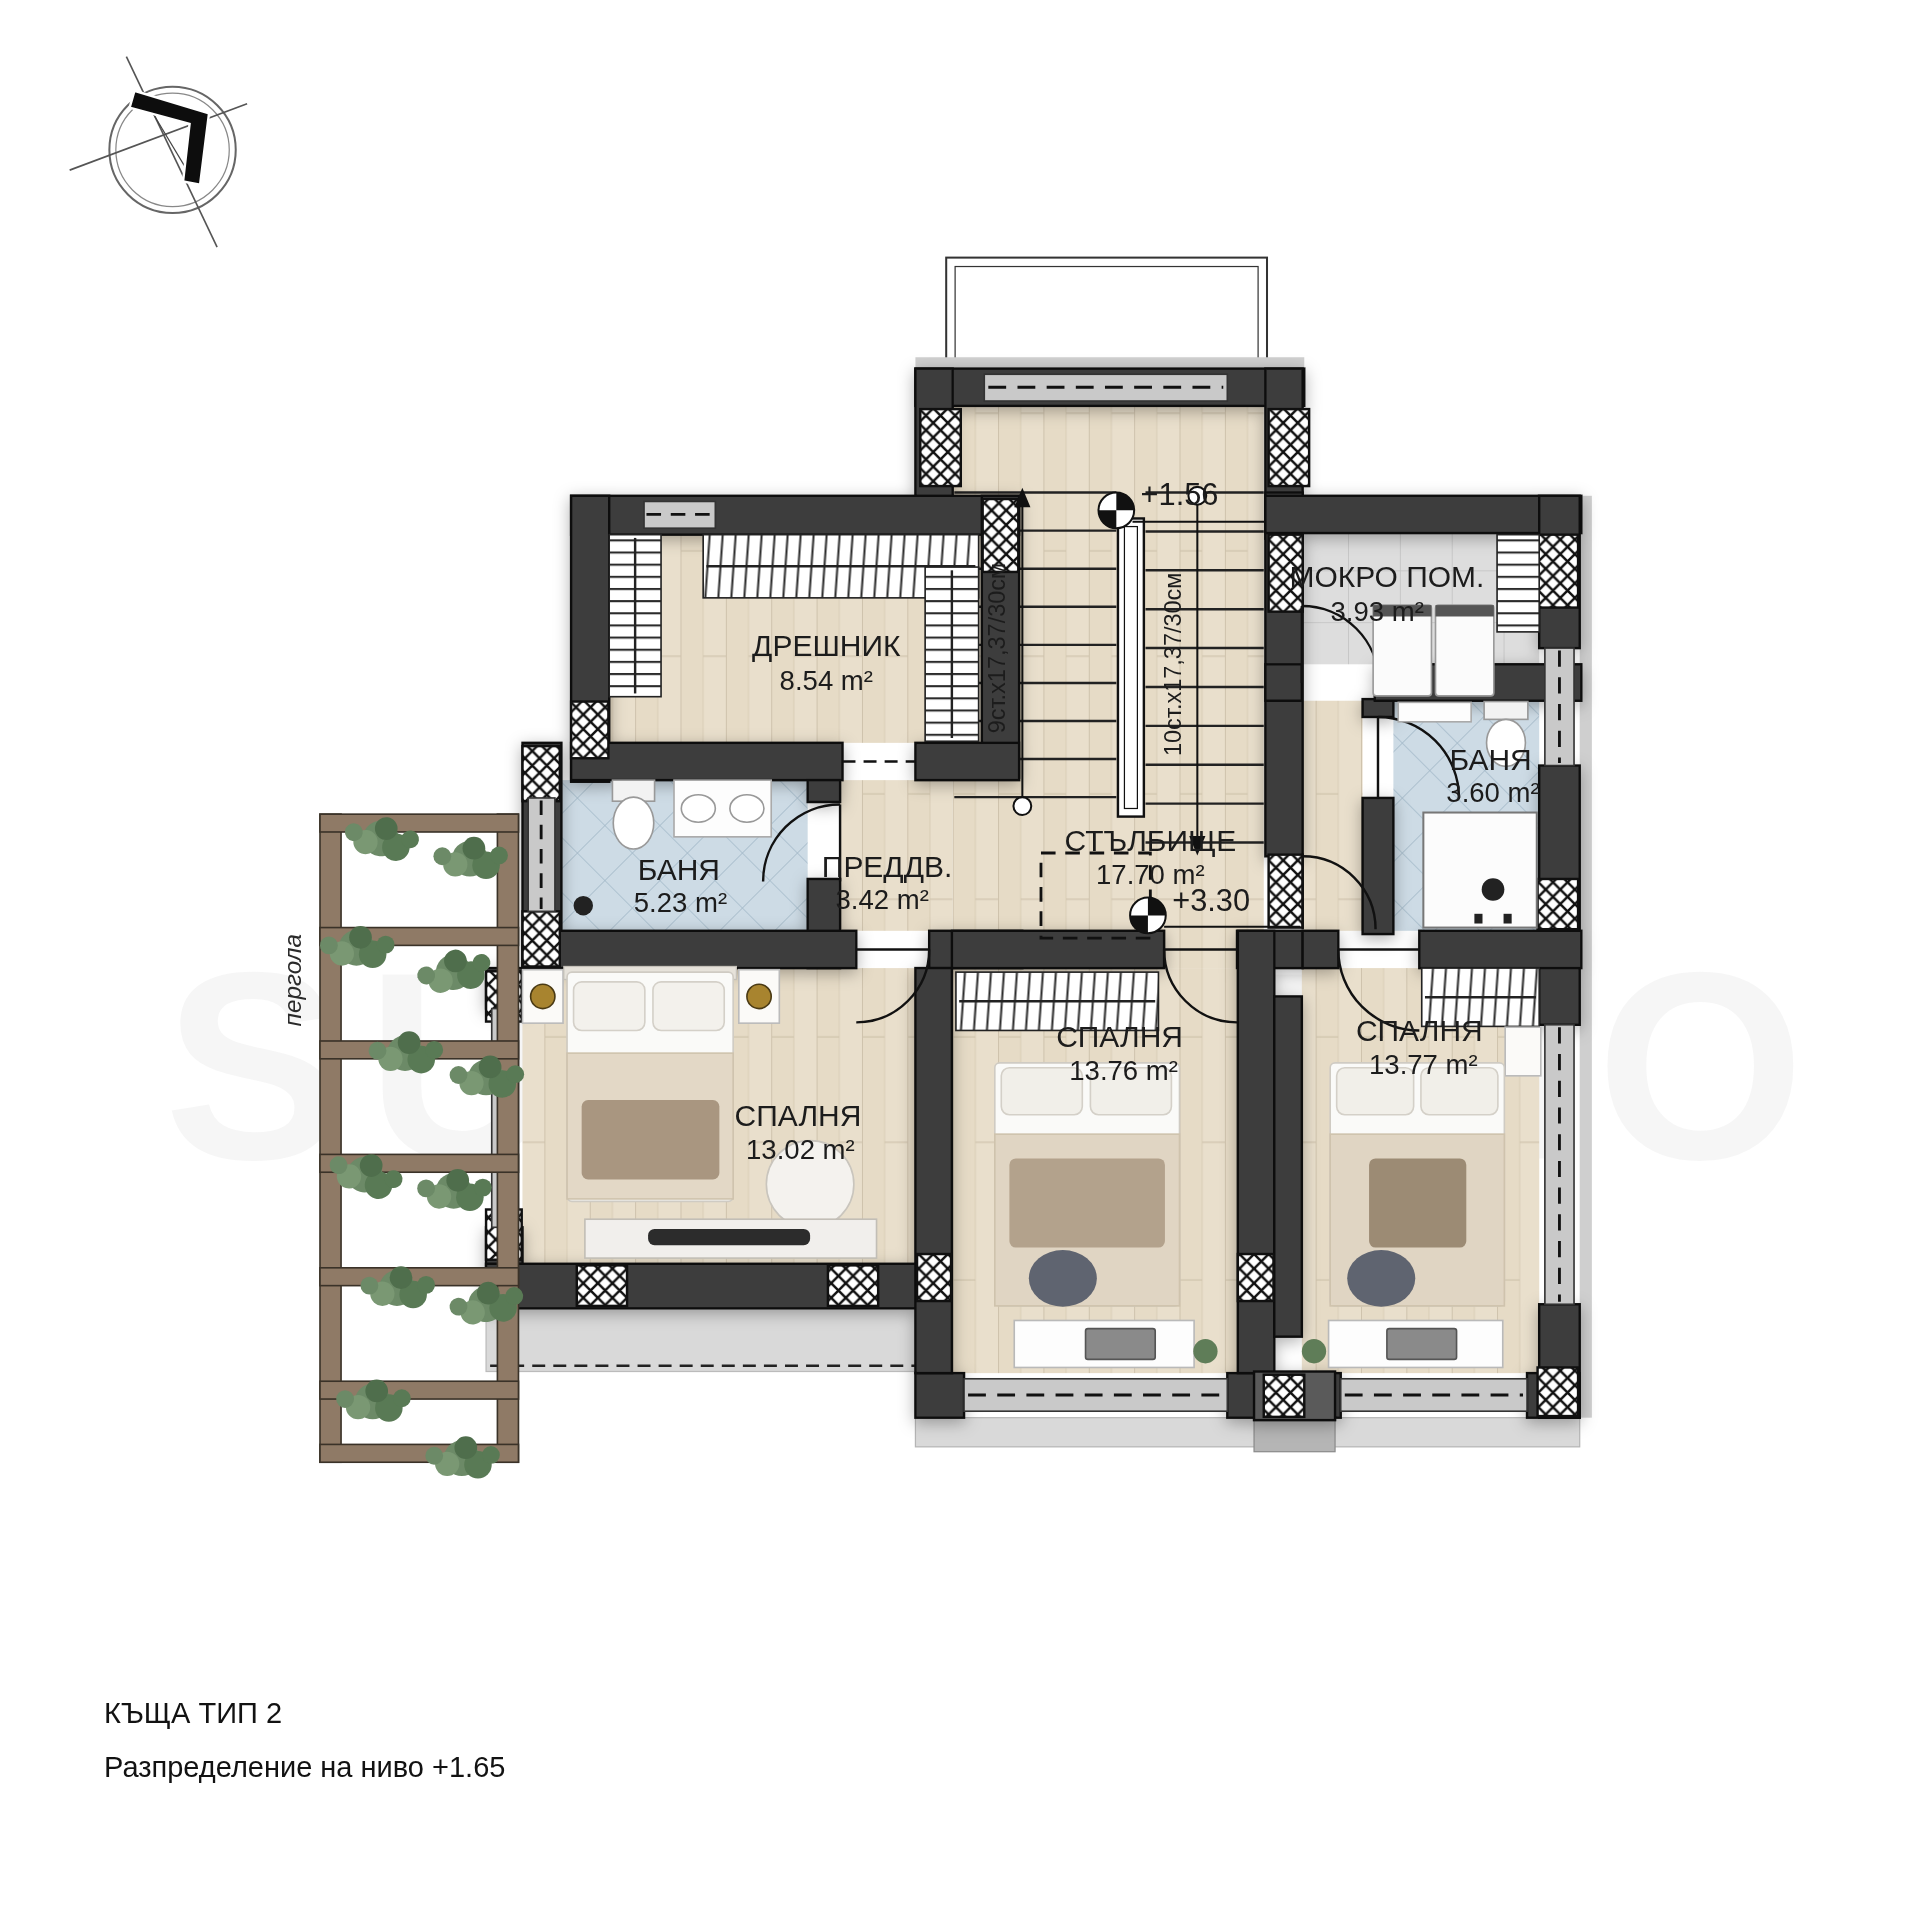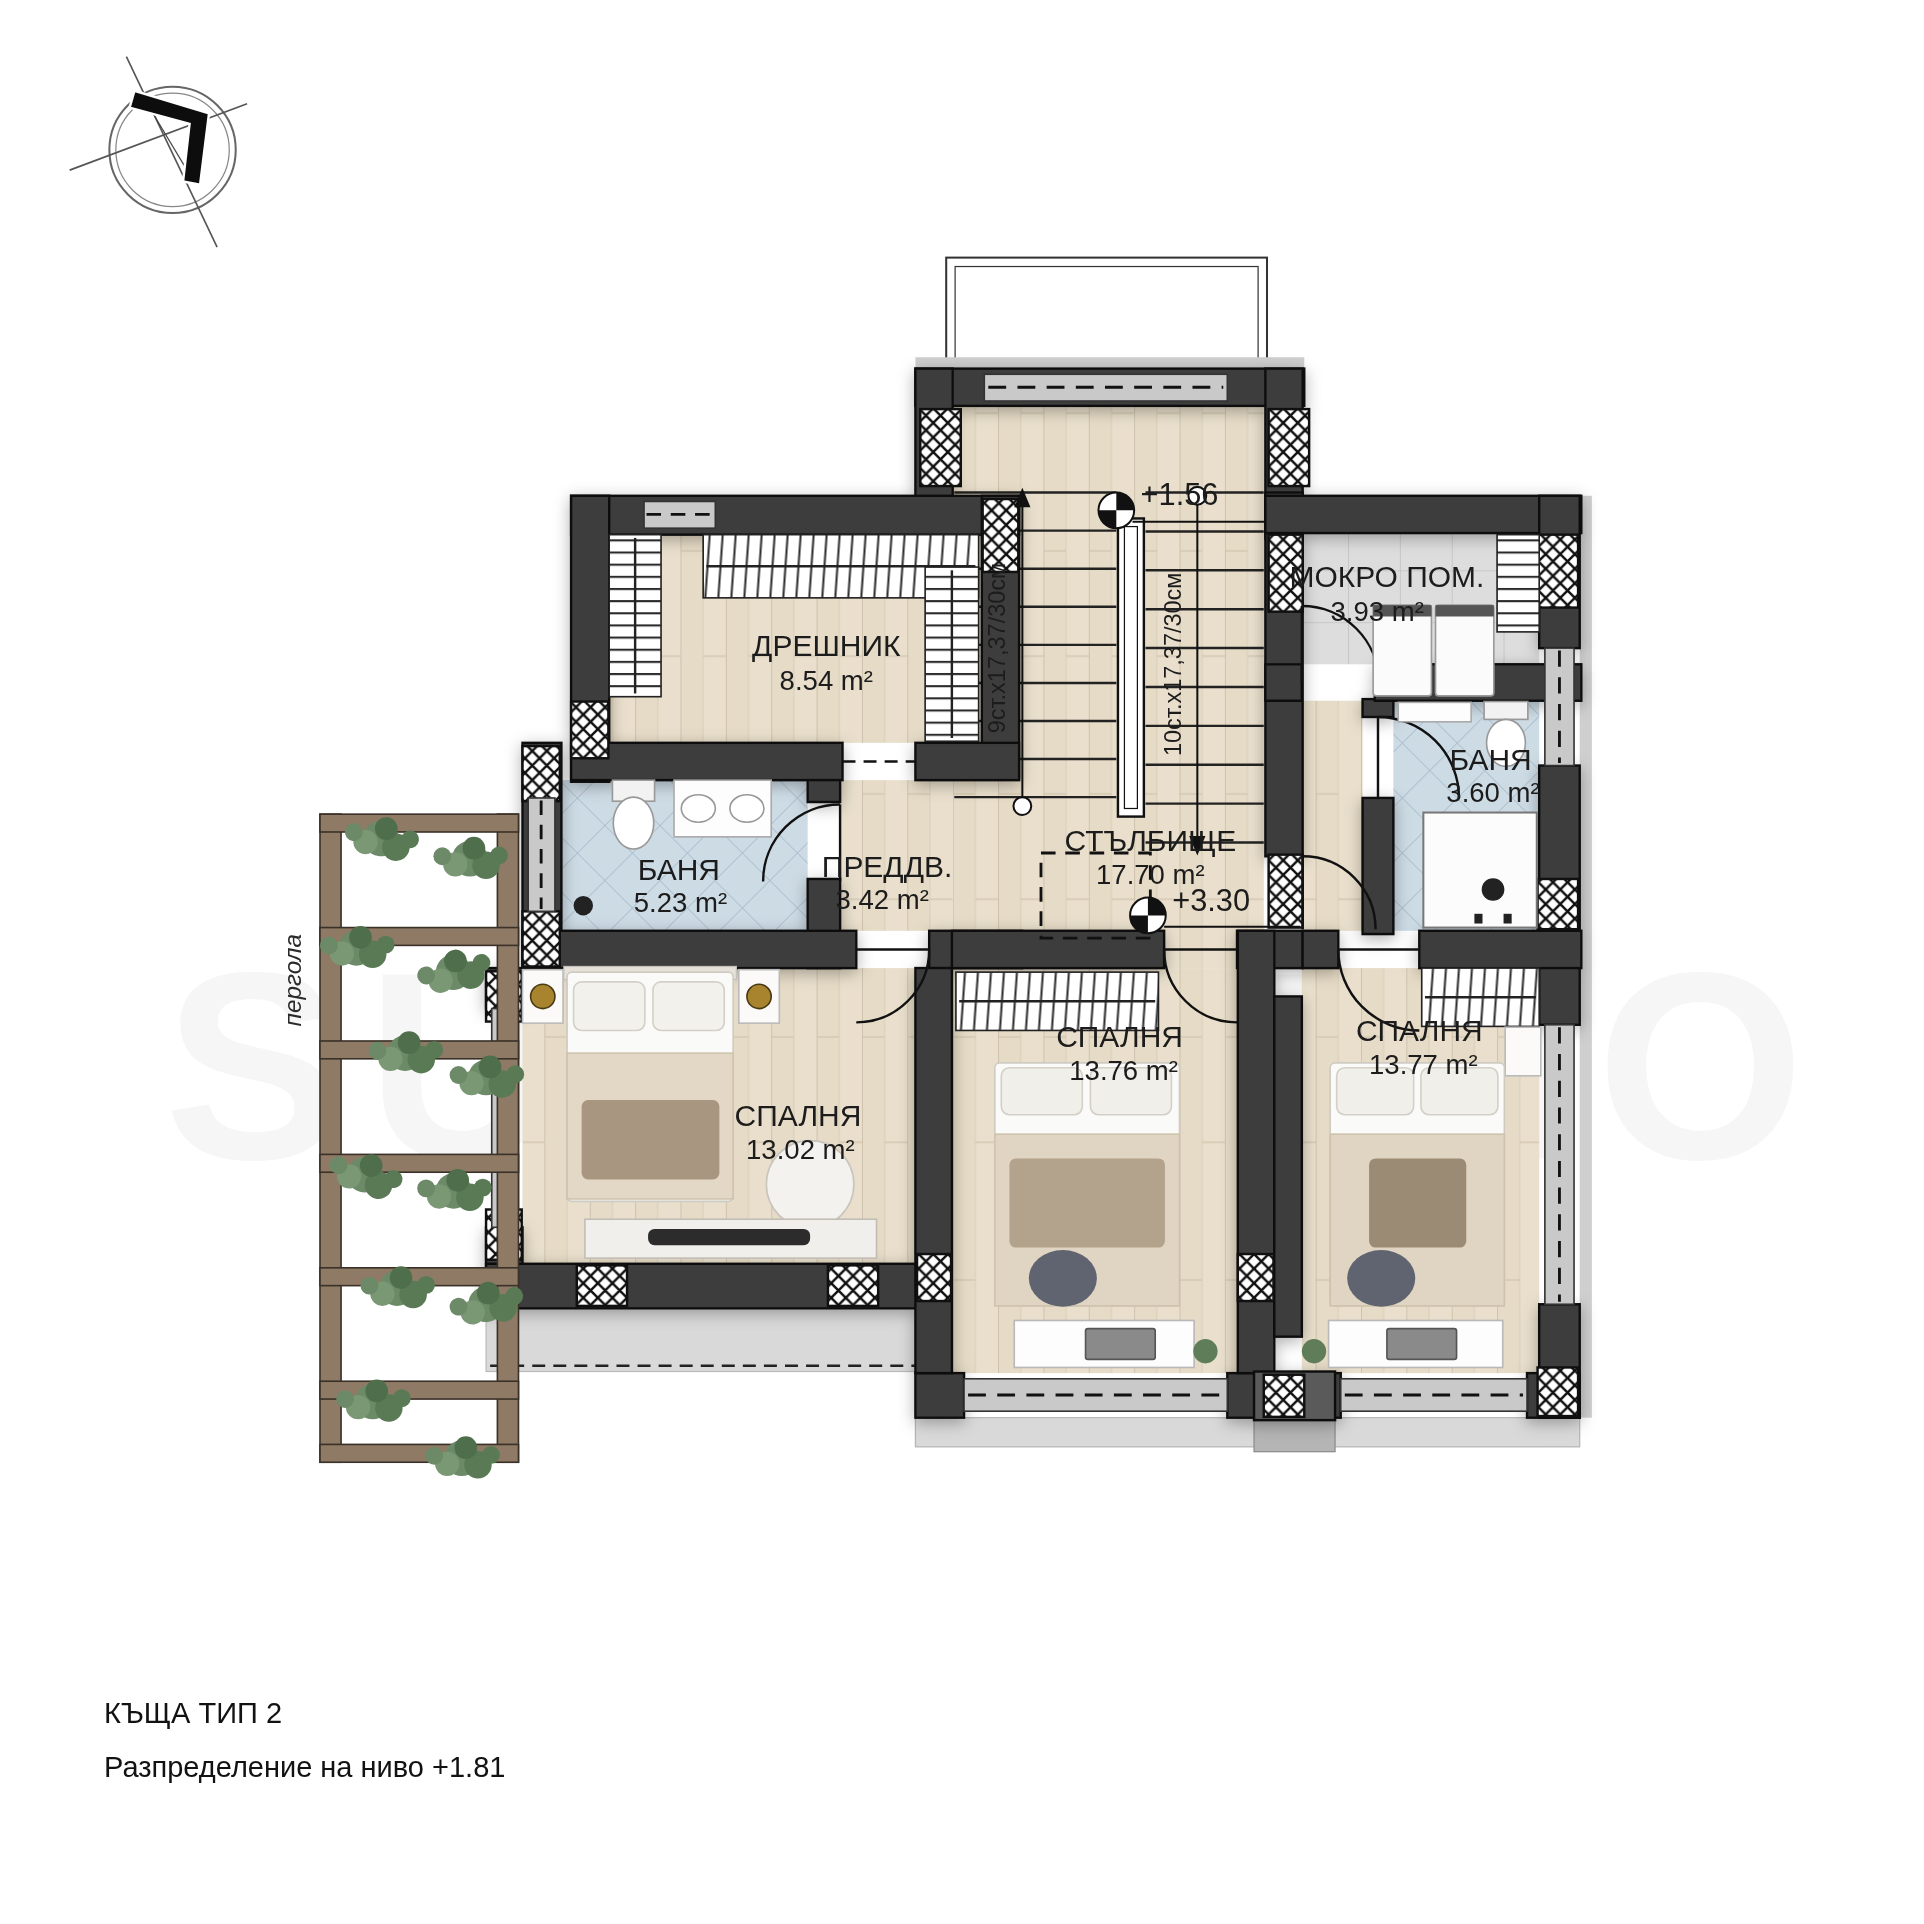--- a/index.html
+++ b/index.html
@@ -388,17 +388,17 @@
     <text class="room-name" x="1382" y="1292" text-anchor="middle">СПАЛНЯ</text>
     <text class="room-area" x="1387" y="1333" text-anchor="middle">13.76 m²</text>
 
     <text class="room-name" x="1752" y="1285" text-anchor="middle">СПАЛНЯ</text>
     <text class="room-area" x="1757" y="1326" text-anchor="middle">13.77 m²</text>
   </g>
 </svg>
 
 <div class="title-block">
   <div class="l1">КЪЩА ТИП 2</div>
-  <div class="l2">Разпределение на ниво +1.81</div>
+  <div class="l2">Разпределение на ниво +1.65</div>
 </div>
 
 </div>
 
 
 </body></html>

